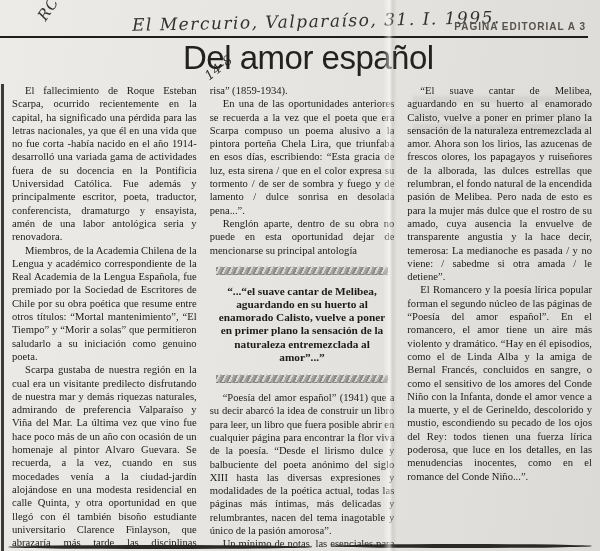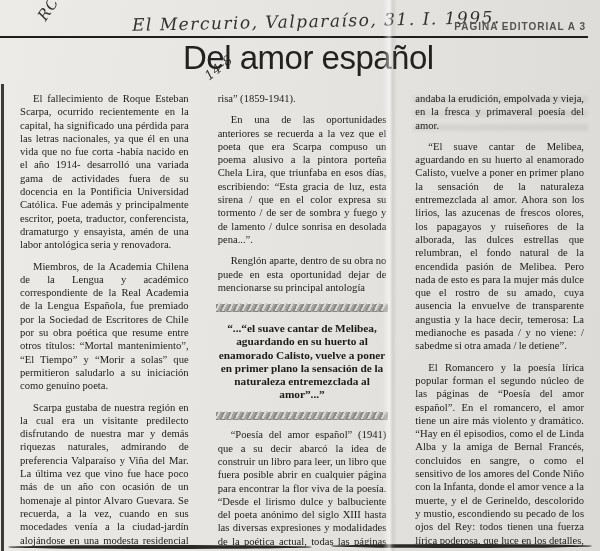--- a/index.html
+++ b/index.html
@@ -58,21 +58,21 @@
   
   .left-border{
     position:absolute;left:1px;top:84px;width:3px;height:467px;background:#3d3b38;
   }
   .article-body{
     position:absolute;left:12px;top:84px;width:580px;height:463px;
     display:flex;gap:13px;overflow:hidden;
   }
   .col{width:185px;overflow:hidden;}
   .col p{
-    margin:8px;font-size:10.6px;line-height:13.3px;color:#1d1b19;
+    margin:0;font-size:10.6px;line-height:13.3px;color:#1d1b19;
     text-align:justify;text-indent:13px;
     hyphens:auto;-webkit-hyphens:auto;word-spacing:-0.2px;
   }
   .col p.continuation{text-indent:0;}
   
   .pullquote{margin:9px 2px 8px 2px;}
   .chain{
     height:7px;margin:0 4px;
     background:repeating-linear-gradient(115deg,#8e8c88 0 2px,#d9d7d3 2px 4px,#a8a6a2 4px 6px);
     border-top:1px solid rgba(255,255,255,.6);
@@ -111,36 +111,35 @@
 
   <div class="article-body">
 
     <div class="col">
       <p>El fallecimiento de Roque Esteban Scarpa, ocurrido recientemente en la capital, ha significado una pérdida para las letras nacionales, ya que él en una vida que no fue corta -había nacido en el año 1914- desarrolló una variada gama de actividades fuera de su docencia en la Pontificia Universidad Católica. Fue además y principalmente escritor, poeta, traductor, conferencista, dramaturgo y ensayista, amén de una labor antológica seria y renovadora.</p>
       <p>Miembros, de la Academia Chilena de la Lengua y académico correspondiente de la Real Academia de la Lengua Española, fue premiado por la Sociedad de Escritores de Chile por su obra poética que resume entre otros títulos: “Mortal mantenimiento”, “El Tiempo” y “Morir a solas” que permitieron saludarlo a su iniciación como genuino poeta.</p>
       <p>Scarpa gustaba de nuestra región en la cual era un visitante predilecto disfrutando de nuestra mar y demás riquezas naturales, admirando de preferencia Valparaíso y Viña del Mar. La última vez que vino fue hace poco más de un año con ocasión de un homenaje al pintor Alvaro Guevara. Se recuerda, a la vez, cuando en sus mocedades venía a la ciudad-jardín alojándose en una modesta residencial en calle Quinta, y otra oportunidad en que llegó con él también bisoño estudiante universitario Clarence Finlayson, que abrazaría más tarde las disciplinas filosóficas tratando de cultivar la esencia, causas y finalidades del universo, carteándose con el investigador francés Henry Bargson, autor de “La evolución creadora” y “La</p>
     </div>
 
     <div class="col">
-      <p class="continuation">risa” (1859-1941).</p>
+      <p class="continuation">risa” (1859-1934).</p>
       <p>En una de las oportunidades anteriores se recuerda a la vez que el poeta que era Scarpa compuso un poema alusivo a la pintora porteña Chela Lira, que triunfaba en esos días, escribiendo: “Esta gracia de luz, esta sirena / que en el color expresa su tormento / de ser de sombra y fuego y de lamento / dulce sonrisa en desolada pena...”.</p>
       <p>Renglón aparte, dentro de su obra no puede en esta oportunidad dejar de mencionarse su principal antología</p>
 
       <div class="pullquote">
         <div class="chain"></div>
         <p class="pq-text">“...“el suave cantar de Melibea, aguardando en su huerto al enamorado Calisto, vuelve a poner en primer plano la sensación de la naturaleza entremezclada al amor”...”</p>
         <div class="chain"></div>
       </div>
 
       <p>“Poesía del amor español” (1941) que a su decir abarcó la idea de construir un libro para leer, un libro que fuera posible abrir en cualquier página para encontrar la flor viva de la poesía. “Desde el lirismo dulce y balbuciente del poeta anónimo del siglo XIII hasta las diversas expresiones y modalidades de la poética actual, todas las páginas más íntimas, más delicadas y relumbrantes, nacen del tema inagotable y único de la pasión amorosa”.</p>
       <p>Un mínimo de notas, las esenciales para situar al autor, reservando al índice la separación cronológica fue la voluntad del colector que creía que mal</p>
     </div>
 
     <div class="col">
-      <p class="continuation">andaba la erudición, empolvada y vieja, en la fresca y primaveral poesía del amor.</p>
       <p>“El suave cantar de Melibea, aguardando en su huerto al enamorado Calisto, vuelve a poner en primer plano la sensación de la naturaleza entremezclada al amor. Ahora son los lirios, las azucenas de frescos olores, los papagayos y ruiseñores de la alborada, las dulces estrellas que relumbran, el fondo natural de la encendida pasión de Melibea. Pero nada de esto es para la mujer más dulce que el rostro de su amado, cuya ausencia la envuelve de transparente angustia y la hace decir, temerosa: La medianoche es pasada / y no viene: / sabedme si otra amada / le detiene”.</p>
       <p>El Romancero y la poesía lírica popular forman el segundo núcleo de las páginas de “Poesía del amor español”. En el romancero, el amor tiene un aire más violento y dramático. “Hay en él episodios, como el de Linda Alba y la amiga de Bernal Francés, concluidos en sangre, o como el sensitivo de los amores del Conde Niño con la Infanta, donde el amor vence a la muerte, y el de Gerineldo, descolorido y mustio, escondiendo su pecado de los ojos del Rey: todos tienen una fuerza lírica poderosa, que luce en los detalles, en las menudencias inocentes, como en el romance del Conde Niño...”.</p>
 
     </div>
 
   </div>
 
   <div class="bottom-seg seg-1"></div>
   <div class="bottom-seg seg-2"></div>
 

